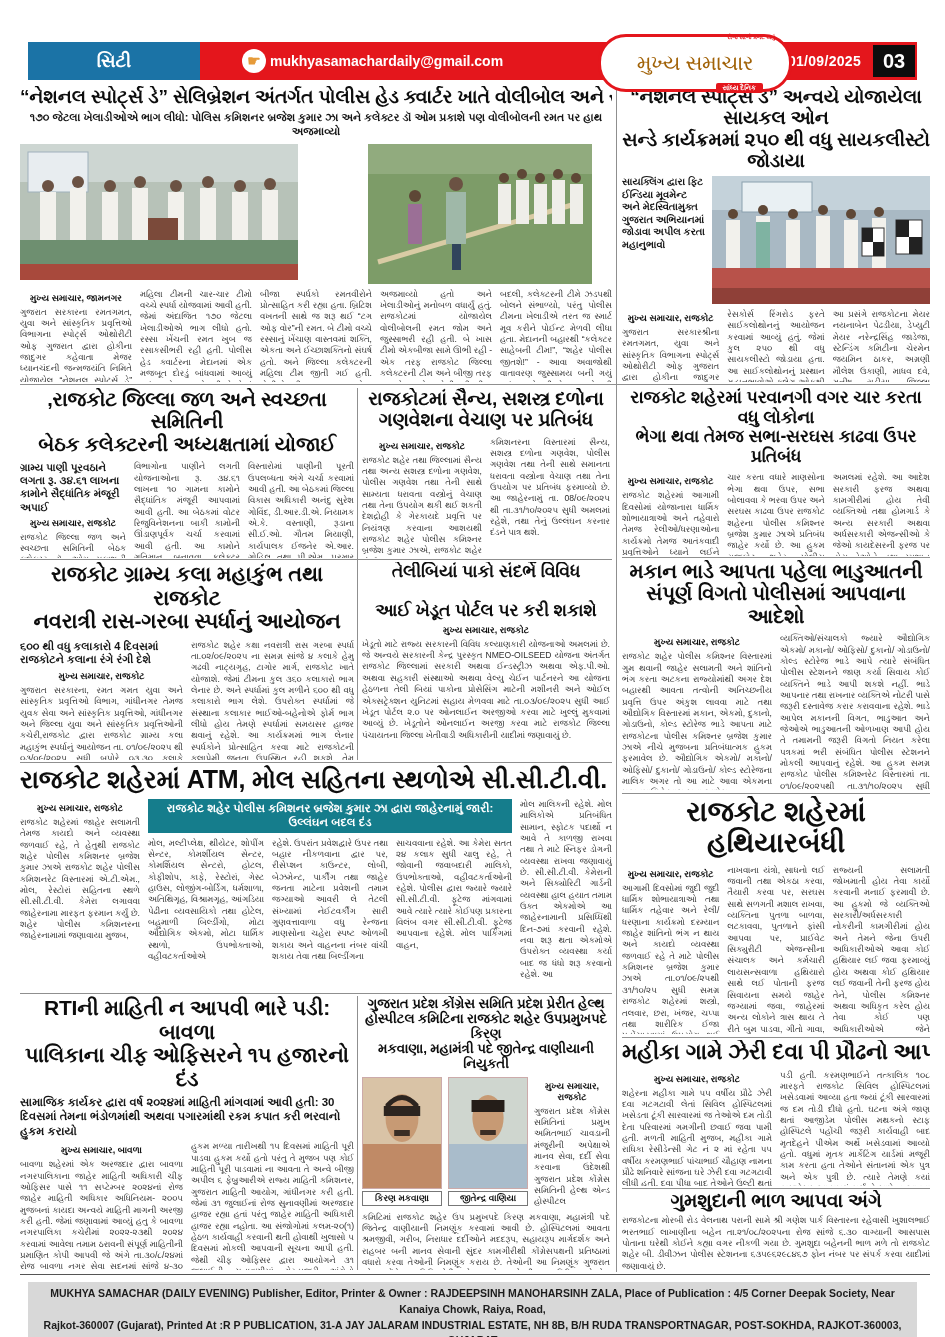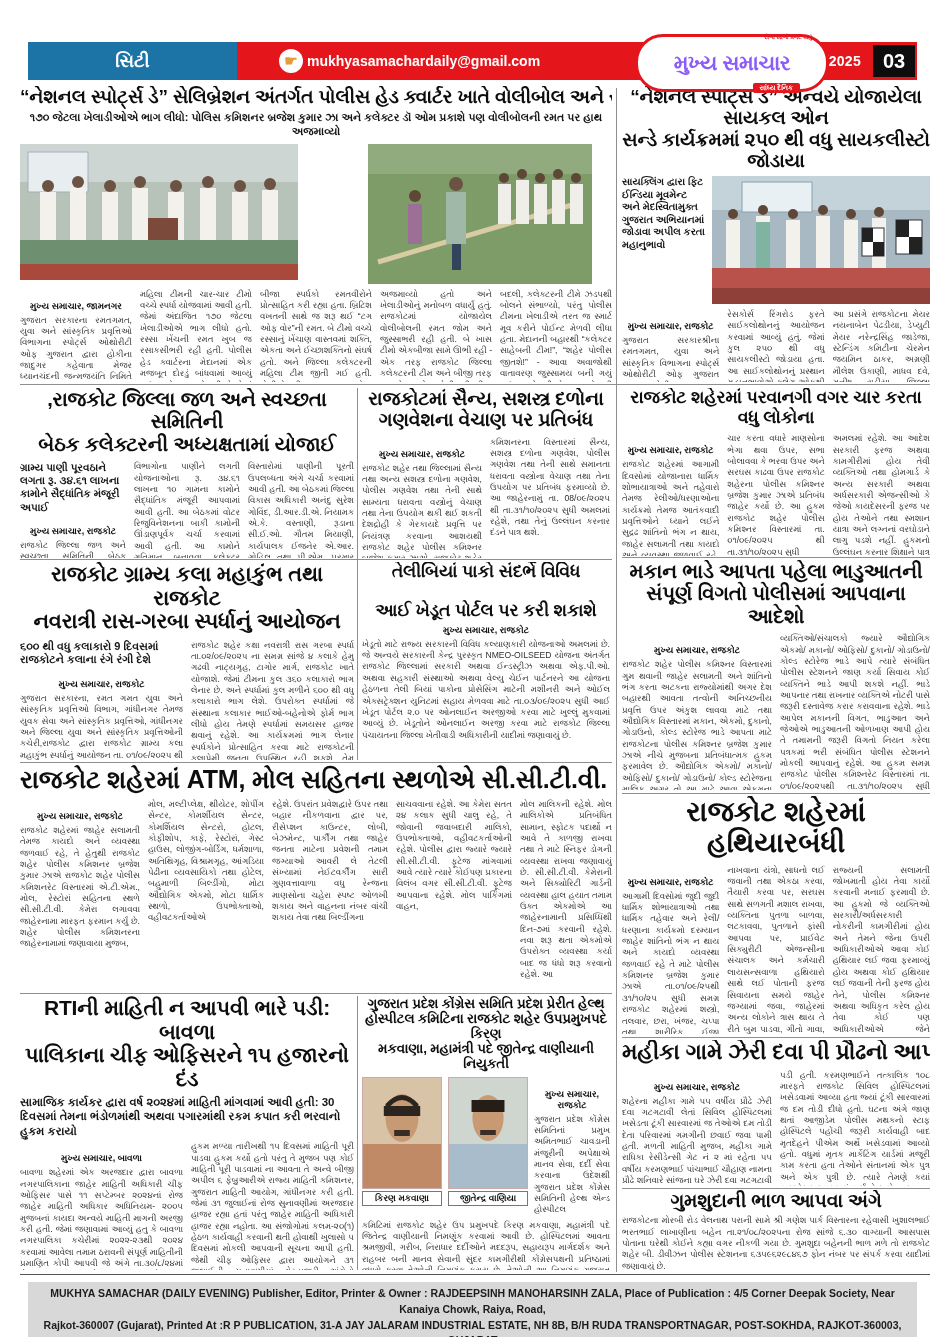--- a/index.html
+++ b/index.html
@@ -1,41 +1,41 @@
 <!DOCTYPE html>
 <html><head>
 <meta charset="utf-8">
 <style>
   html,body{margin:0;padding:0;background:#9a9a9a;}
   .page{position:relative;width:945px;height:1337px;background:#ffffff;margin:0 auto;
         font-family:"Liberation Sans",sans-serif;overflow:hidden;}
   .art{position:absolute;overflow:hidden;}
   .hl{margin:0;font-weight:bold;color:#0d0d0d;text-align:center;line-height:1.12;letter-spacing:-0.2px;}
   .subhead{font-weight:bold;color:#161616;line-height:1.25;}
-  .byline{font-weight:bold;font-size:9px;text-align:center;margin:12px 0 3px 0;color:#101010;}
+  .byline{font-weight:bold;font-size:9px;text-align:center;margin:4px 0 3px 0;color:#101010;}
   .bt{margin:0;font-size:8.6px;line-height:1.32;color:#2f2f2f;text-align:justify;}
   .cols{display:flex;gap:8px;}
   .cols .col{flex:1;min-width:0;}
   .vline{position:absolute;width:1px;background:#8f8f8f;}
   .hline{position:absolute;height:1px;background:#8f8f8f;}
 
   
   .masthead-bar{position:absolute;left:28px;top:42px;width:889px;height:38px;display:flex;}
-  .city-tab{width:209px;background:#1b73a6;color:#fff;display:flex;align-items:center;justify-content:center;
+  .city-tab{width:172px;background:#1b73a6;color:#fff;display:flex;align-items:center;justify-content:center;
             font-weight:bold;font-size:18px;}
   .red-bar{flex:1;background:#e4161c;position:relative;display:flex;align-items:center;color:#fff;}
   .email{margin-left:42px;font-weight:bold;font-size:14px;display:flex;align-items:center;gap:4px;}
   .hand{display:inline-flex;width:24px;height:24px;border-radius:50%;background:#fff;color:#e69b3a;
         align-items:center;justify-content:center;font-size:15px;}
   .dateline{position:absolute;right:56px;font-weight:bold;font-size:14px;letter-spacing:0.3px;}
   .pagenum{position:absolute;right:2px;top:3px;width:42px;height:32px;background:#0d0d0d;color:#fff;
            display:flex;align-items:center;justify-content:center;font-weight:bold;font-size:20px;}
   .logo{position:absolute;left:398px;top:-8px;width:188px;height:52px;background:#fff;border:3px solid #e4161c;
         border-radius:28px;display:flex;align-items:center;justify-content:center;z-index:3;}
-  .logo-txt{color:#8b5cf6;font-weight:bold;font-size:21px;letter-spacing:-0.5px;white-space:nowrap;}
+  .logo-txt{color:#a16207;font-weight:normal;font-size:21px;letter-spacing:-0.5px;white-space:nowrap;}
   .logo-note{position:absolute;top:-3px;right:14px;color:#e4161c;font-size:6px;font-weight:bold;}
   .logo-tag{position:absolute;bottom:-4px;right:26px;background:#e4161c;color:#fff;font-size:7px;
             font-weight:bold;padding:1px 7px;border-radius:2px;}
 
   
   .photo{position:relative;background:#b9c4ba;overflow:hidden;}
   .photo svg{display:block;width:100%;height:100%;}
   .portrait{width:80px;}
   .portrait .pimg{height:110px;overflow:hidden;border:1px solid #caa;}
   .portrait .pimg svg{display:block;width:100%;height:100%;}
@@ -239,20 +239,21 @@
       </div>
       <div class="col">
           <p class="bt">કમિશનરના વિસ્તારમાં સૈન્ય, સશસ્ત્ર દળોના ગણવેશ, પોલીસ ગણવેશ તથા તેની સાથે સમાનતા ધરાવતા વસ્ત્રોના વેચાણ તથા તેના ઉપયોગ પર પ્રતિબંધ ફરમાવ્યો છે. આ જાહેરનામું તા. 08/૦૯/૨૦૨૫ થી તા.૩૧/૧૦/૨૦૨૫ સુધી અમલમાં રહેશે, તથા તેનું ઉલ્લંઘન કરનાર દંડને પાત્ર થશે.</p>
         </div>
     </div>
   </section>
 
   <section class="art" style="left:622px;top:388px;width:308px;height:168px">
     <h1 class="hl" style="font-size:17.5px">
       <span>રાજકોટ શહેરમાં પરવાનગી વગર ચાર કરતા વધુ લોકોના</span><br>
+      <span>ભેગા થવા તેમજ સભા-સરઘસ કાઢવા ઉપર પ્રતિબંધ</span>
     </h1>
     <div class="cols" style="margin-top:6px">
       <div class="col">
         <div class="byline">મુખ્ય સમાચાર, રાજકોટ</div>
         <p class="bt">રાજકોટ શહેરમાં આગામી દિવસોમાં યોજાનારા ધાર્મિક શોભાયાત્રાઓ અને તહેવારો તેમજ રેલીઓ/ધરણાઓના કાર્યક્રમો તેમજ આતંકવાદી પ્રવૃત્તિઓને ધ્યાને લઈને સુદ્રઢ શાંતિનો ભંગ ન થાય, જાહેર સલામતી તથા કાયદો અને વ્યવસ્થા જળવાઈ રહે, તે માટે પરવાનગી વગર જાહેર જગ્યા ખાતે</p>
       </div>
       <div class="col">
           <p class="bt">ચાર કરતા વધારે માણસોના ભેગા થવા ઉપર, સભા બોલાવવા કે ભરવા ઉપર અને સરઘસ કાઢવા ઉપર રાજકોટ શહેરના પોલીસ કમિશ્નર બ્રજેશ કુમાર ઝાએ પ્રતિબંધ જાહેર કર્યો છે. આ હુકમ રાજકોટ શહેર પોલીસ કમિશ્નર વિસ્તારમાં તા. ૦૧/૦૯/૨૦૨૫ થી તા.૩૧/૧૦/૨૦૨૫ સુધી</p>
         </div>
       <div class="col">
@@ -261,21 +262,21 @@
     </div>
   </section>
 
   <section class="art" style="left:20px;top:562px;width:334px;height:198px">
     <h1 class="hl" style="font-size:21px">
       <span>રાજકોટ ગ્રામ્ય કલા મહાકુંભ તથા રાજકોટ</span><br>
       <span>નવરાત્રી રાસ-ગરબા સ્પર્ધાનું આયોજન</span>
     </h1>
     <div class="cols" style="margin-top:7px">
       <div class="col">
-        <div class="subhead" style="font-size:11px;margin-bottom:3px">૬૦૦ થી વધુ કલાકારો 9 દિવસમાં રાજકોટને કલાના રંગે રંગી દેશે</div>
+        <div class="subhead" style="font-size:11px;margin-bottom:3px">૬૦૦ થી વધુ કલાકારો 4 દિવસમાં રાજકોટને કલાના રંગે રંગી દેશે</div>
         <div class="byline">મુખ્ય સમાચાર, રાજકોટ</div>
         <p class="bt">ગુજરાત સરકારના, રમત ગમત યુવા અને સાંસ્કૃતિક પ્રવૃત્તિઓ વિભાગ, ગાંધીનગર તેમજ યુવક સેવા અને સાંસ્કૃતિક પ્રવૃત્તિઓ, ગાંધીનગર અને જિલ્લા યુવા અને સાંસ્કૃતિક પ્રવૃત્તિઓની કચેરી,રાજકોટ દ્વારા રાજકોટ ગ્રામ્ય કલા મહાકુંભ સ્પર્ધાનું આયોજન તા. ૦૧/૦૯/૨૦૨૫ થી ૦૩/૦૯/૨૦૨૫ સુધી બપોરે ૦૩.૩૦ કલાકે કરવામાં આવ્યું છે. જેમાં ૧૪ ટીમના કુલ ૨૮૦ કલાકારો ભાગ લેનાર છે.</p>
       </div>
       <div class="col">
           <p class="bt">રાજકોટ શહેર કક્ષા નવરાત્રી રાસ ગરબા સ્પર્ધા તા.૦૨/૦૯/૨૦૨૫ ના સમગ્ર સાંજે ૪ કલાકે હેમુ ગઢવી નાટ્યગૃહ, ટાગોર માર્ગ, રાજકોટ ખાતે યોજાશે. જેમાં ટીમના કુલ ૩૬૦ કલાકારો ભાગ લેનાર છે. અને સ્પર્ધામાં કુલ મળીને ૬૦૦ થી વધુ કલાકારો ભાગ લેશે. ઉપરોક્ત સ્પર્ધામાં જે સંસ્થાના કલાકાર ભાઈઓ-બહેનોએ ફોર્મ ભાગ લીધો હોય તેમણે સ્પર્ધામાં સમયસર હાજર થવાનું રહેશે. આ કાર્યક્રમમાં ભાગ લેનાર સ્પર્ધકોને પ્રોત્સાહિત કરવા માટે રાજકોટની કલાપ્રેમી જનતા ઉપસ્થિત રહી શકશે, તેમ જિલ્લા યુવા વિકાસ અધિકારી, રાજકોટની યાદીમાં જણાવાયું છે.</p>
         </div>
     </div>
   </section>
 
   <section class="art" style="left:362px;top:562px;width:248px;height:198px">
@@ -305,20 +306,21 @@
   </section>
 
   <section class="art" style="left:20px;top:765px;width:592px;height:226px">
     <h1 class="hl" style="font-size:25px;white-space:nowrap">રાજકોટ શહેરમાં ATM, મોલ સહિતના સ્થળોએ સી.સી.ટી.વી. કેમેરા લગાવવા ફરમાન</h1>
     <div style="display:flex;gap:8px;margin-top:6px">
       <div style="width:120px;flex:none">
         <div class="byline">મુખ્ય સમાચાર, રાજકોટ</div>
         <p class="bt">રાજકોટ શહેરમાં જાહેર સલામતી તેમજ કાયદો અને વ્યવસ્થા જળવાઈ રહે, તે હેતુથી રાજકોટ શહેર પોલીસ કમિશનર બ્રજેશ કુમાર ઝાએ રાજકોટ શહેર પોલીસ કમિશનરેટ વિસ્તારમાં એ.ટી.એમ., મોલ, રેસ્ટોરાં સહિતના સ્થળે સી.સી.ટી.વી. કેમેરા લગાવવા જાહેરનામા મારફત ફરમાન કર્યું છે. શહેર પોલીસ કમિશનરના જાહેરનામામાં જણાવાયા મુજબ,</p>
       </div>
       <div style="flex:1;min-width:0">
+        <div class="highlight">રાજકોટ શહેર પોલીસ કમિશનર બ્રજેશ કુમાર ઝા દ્વારા જાહેરનામું જારી: ઉલ્લંઘન બદલ દંડ</div>
         <div class="cols">
           <div class="col">
               <p class="bt">મોલ, મલ્ટીપ્લેક્ષ, થીયેટર, શોપીંગ સેન્ટર, કોમર્શીયલ સેન્ટર, કોમર્શિયલ સેન્ટરો, હોટલ, કોફીશોપ, કાફે, રેસ્ટોરાં, ગેસ્ટ હાઉસ, લોજીંગ-બોર્ડિંગ, ધર્મશાળા, અતિથિગૃહ, વિશ્રામગૃહ, આંગડિયા પેઢીના વ્યવસાયિકો તથા હોટેલ, બહુમાળી બિલ્ડીંગો, મોટા ઔદ્યોગિક એકમો, મોટા ધાર્મિક સ્થળો, ઉપભોક્તાઓ, વહીવટકર્તાઓએ</p>
             </div>
           <div class="col">
               <p class="bt">રહેશે. ઉપરાંત પ્રવેશદ્વારે ઉપર તથા બહાર નીકળવાના દ્વાર પર, રીસેપ્શન કાઉન્ટર, લોબી, બેઝમેન્ટ, પાર્કીંગ તથા જાહેર જનતા માટેના પ્રવેશની તમામ જગ્યાઓ આવરી લે તેટલી સંખ્યામાં નેઈટવર્કીંગ સારી ગુણવત્તાવાળા વધુ રેન્જના માણસોના ચહેરા સ્પષ્ટ ઓળખી શકાય અને વાહનના નંબર વાંચી શકાય તેવા તથા બિલ્ડીંગના</p>
             </div>
           <div class="col">
               <p class="bt">સાચવવાના રહેશે. આ કેમેરા સતત ૨૪ કલાક સુધી ચાલુ રહે, તે જોવાની જવાબદારી માલિકો, ઉપભોક્તાઓ, વહીવટકર્તાઓની રહેશે. પોલીસ દ્વારા જ્યારે જ્યારે સી.સી.ટી.વી. ફૂટેજ માંગવામાં આવે ત્યારે ત્યારે કોઈપણ પ્રકારના વિલંબ વગર સી.સી.ટી.વી. ફૂટેજ આપવાના રહેશે. મોલ પાર્કિંગમાં વાહન,</p>
             </div>

